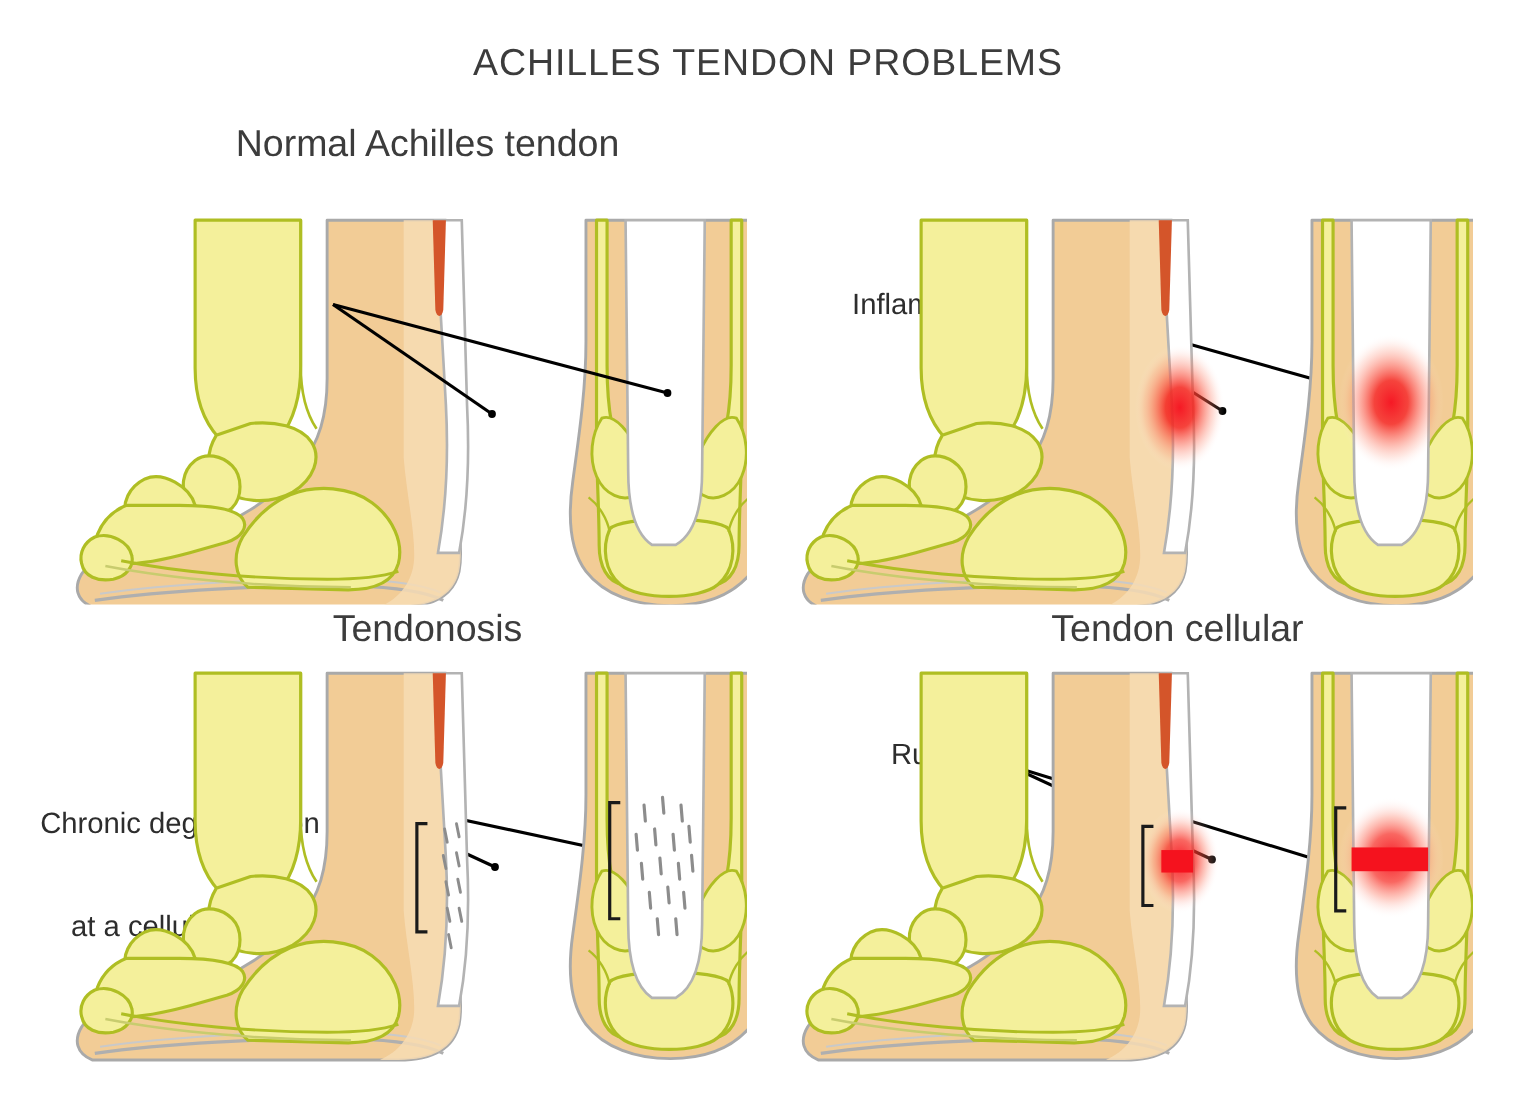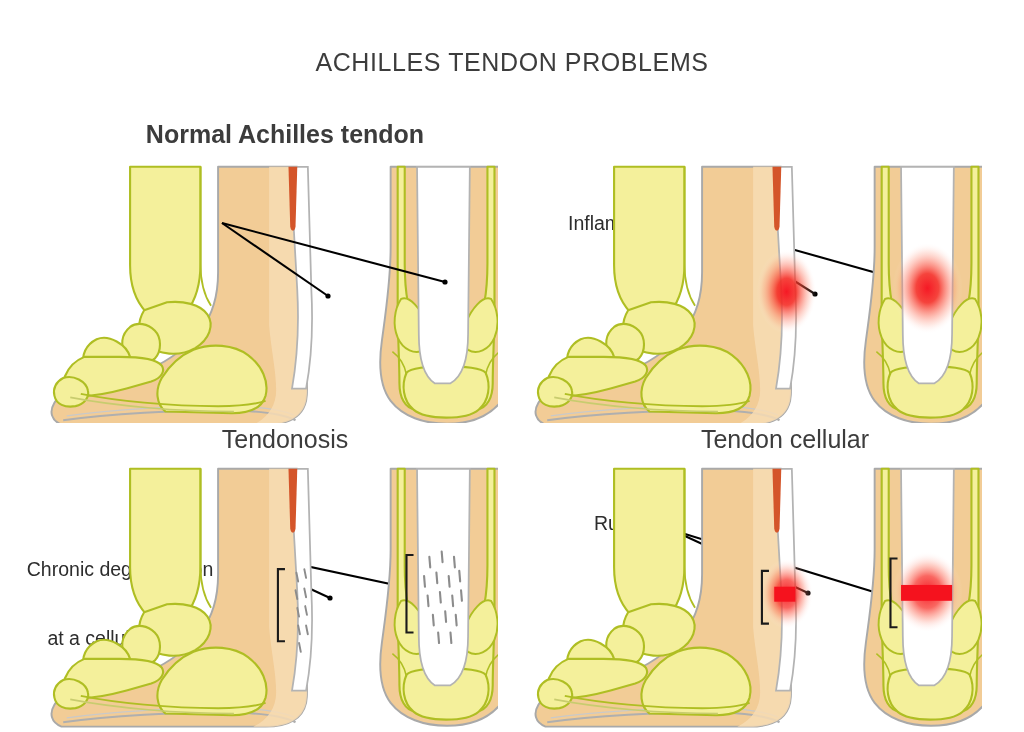--- a/index.html
+++ b/index.html
@@ -1,35 +1,35 @@
 <!DOCTYPE html>
 <html><head>
 <meta charset="utf-8">
 <style>
   html,body{margin:0;padding:0;background:#fff;}
   body{width:1024px;height:732px;position:relative;overflow:hidden;
        font-family:"Liberation Sans","DejaVu Sans",sans-serif;color:#3a3a3a;}
-  .canvas{position:absolute;inset:0;margin-top:20px;}
+  .canvas{position:absolute;inset:0;}
   .main-title{position:absolute;top:28px;left:0;width:1024px;text-align:center;
        font-size:25px;font-weight:400;letter-spacing:.6px;color:#3c3c3c;}
   .panel-title{position:absolute;font-size:25px;font-weight:400;color:#3c3c3c;
        text-align:center;white-space:nowrap;}
   .callout{position:absolute;font-size:19.5px;line-height:23px;color:#2d2d2d;white-space:pre;}
   .callout.center{text-align:center;}
   svg{display:block;}
   .fig{position:absolute;}
 </style>
 </head>
 <body>
 
 <div class="canvas">
 
   <div class="main-title">ACHILLES TENDON PROBLEMS</div>
 
-  <div class="panel-title" style="left:70px;top:100px;width:430px;font-weight:bold;">Normal Achilles tendon</div>
+  <div class="panel-title" style="left:70px;top:82px;width:430px;">Normal Achilles tendon</div>
   <div class="panel-title" style="left:70px;top:405px;width:430px;">Tendonosis</div>
   <div class="panel-title" style="left:570px;top:405px;width:430px;">Tendon cellular</div>
 
   <div class="callout" style="left:134px;top:192px;">Tendon</div>
 
   <div class="callout" style="left:568px;top:192px;">Inflammation</div>
 
   <div class="callout center" style="left:14px;top:492px;width:212px;">
     <div>Chronic degeneration</div>
     <div>at a cellular level</div>

